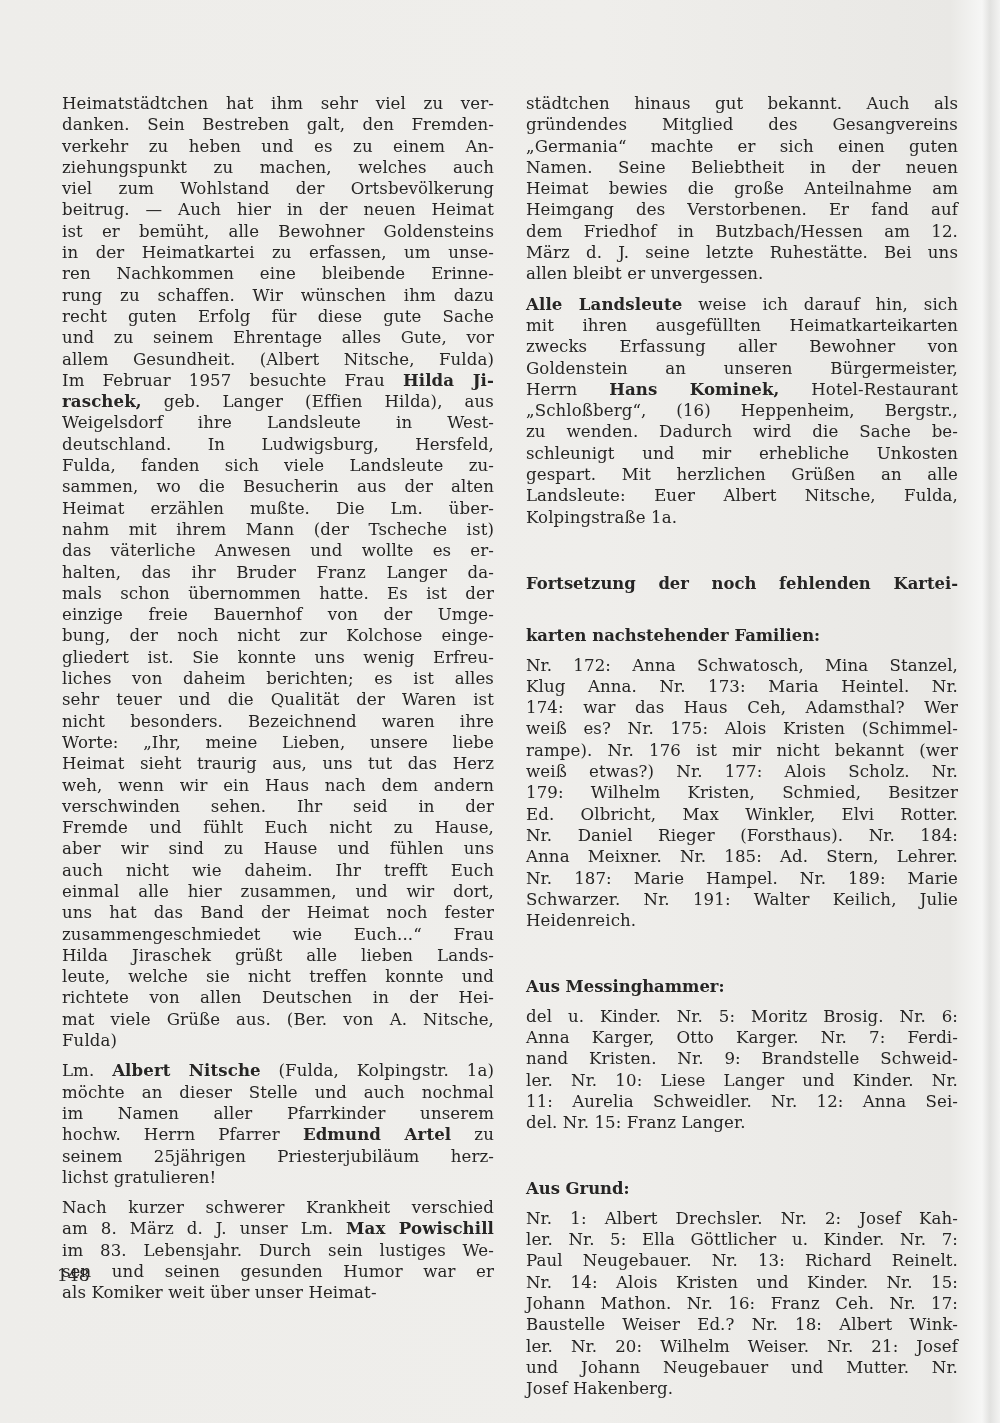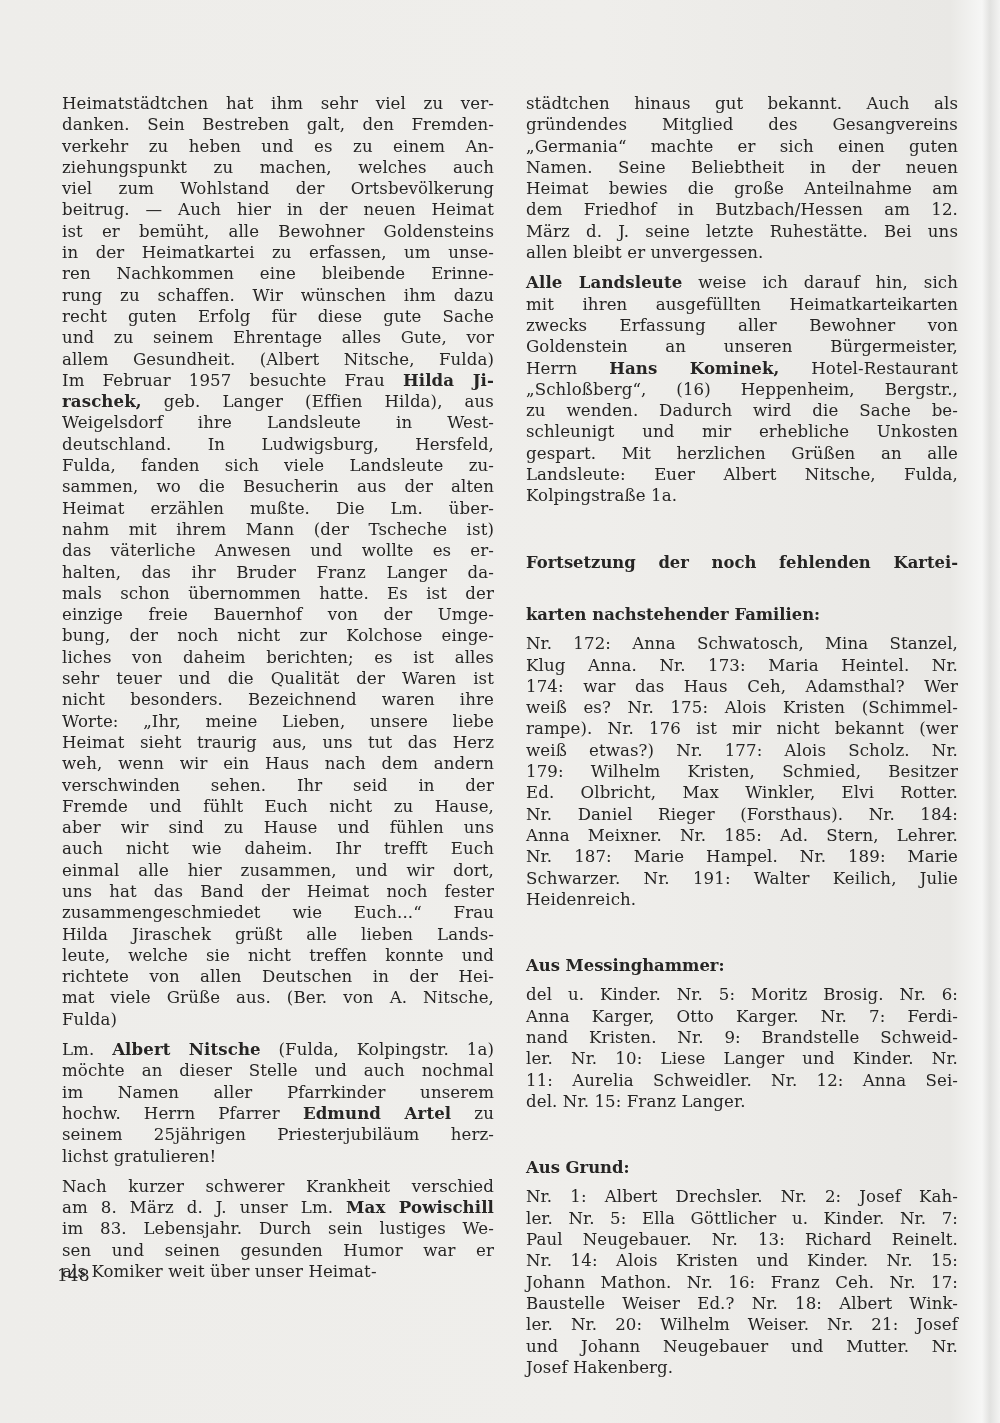--- a/index.html
+++ b/index.html
@@ -76,20 +76,21 @@
         <span class="line"><span>deutschland. In Ludwigsburg, Hersfeld,</span></span>
         <span class="line"><span>Fulda, fanden sich viele Landsleute zu-</span></span>
         <span class="line"><span>sammen, wo die Besucherin aus der alten</span></span>
         <span class="line"><span>Heimat erzählen mußte. Die Lm. über-</span></span>
         <span class="line"><span>nahm mit ihrem Mann (der Tscheche ist)</span></span>
         <span class="line"><span>das väterliche Anwesen und wollte es er-</span></span>
         <span class="line"><span>halten, das ihr Bruder Franz Langer da-</span></span>
         <span class="line"><span>mals schon übernommen hatte. Es ist der</span></span>
         <span class="line"><span>einzige freie Bauernhof von der Umge-</span></span>
         <span class="line"><span>bung, der noch nicht zur Kolchose einge-</span></span>
+        <span class="line"><span>gliedert ist. Sie konnte uns wenig Erfreu-</span></span>
         <span class="line"><span>liches von daheim berichten; es ist alles</span></span>
         <span class="line"><span>sehr teuer und die Qualität der Waren ist</span></span>
         <span class="line"><span>nicht besonders. Bezeichnend waren ihre</span></span>
         <span class="line"><span>Worte: „Ihr, meine Lieben, unsere liebe</span></span>
         <span class="line"><span>Heimat sieht traurig aus, uns tut das Herz</span></span>
         <span class="line"><span>weh, wenn wir ein Haus nach dem andern</span></span>
         <span class="line"><span>verschwinden sehen. Ihr seid in der</span></span>
         <span class="line"><span>Fremde und fühlt Euch nicht zu Hause,</span></span>
         <span class="line"><span>aber wir sind zu Hause und fühlen uns</span></span>
         <span class="line"><span>auch nicht wie daheim. Ihr trefft Euch</span></span>
@@ -121,20 +122,21 @@
       </div>
   </div>
 
   <div class="col col-right">
     <div class="para">
         <span class="line"><span>städtchen hinaus gut bekannt. Auch als</span></span>
         <span class="line"><span>gründendes Mitglied des Gesangvereins</span></span>
         <span class="line"><span>„Germania“ machte er sich einen guten</span></span>
         <span class="line"><span>Namen. Seine Beliebtheit in der neuen</span></span>
         <span class="line"><span>Heimat bewies die große Anteilnahme am</span></span>
+        <span class="line"><span>Heimgang des Verstorbenen. Er fand auf</span></span>
         <span class="line"><span>dem Friedhof in Butzbach/Hessen am 12.</span></span>
         <span class="line"><span>März d. J. seine letzte Ruhestätte. Bei uns</span></span>
         <span class="line last"><span>allen bleibt er unvergessen.</span></span>
       </div>
     <div class="para-gap"></div>
     <div class="para">
         <span class="line"><b>Alle Landsleute</b><span> weise ich darauf hin, sich</span></span>
         <span class="line"><span>mit ihren ausgefüllten Heimatkarteikarten</span></span>
         <span class="line"><span>zwecks Erfassung aller Bewohner von</span></span>
         <span class="line"><span>Goldenstein an unseren Bürgermeister,</span></span>

